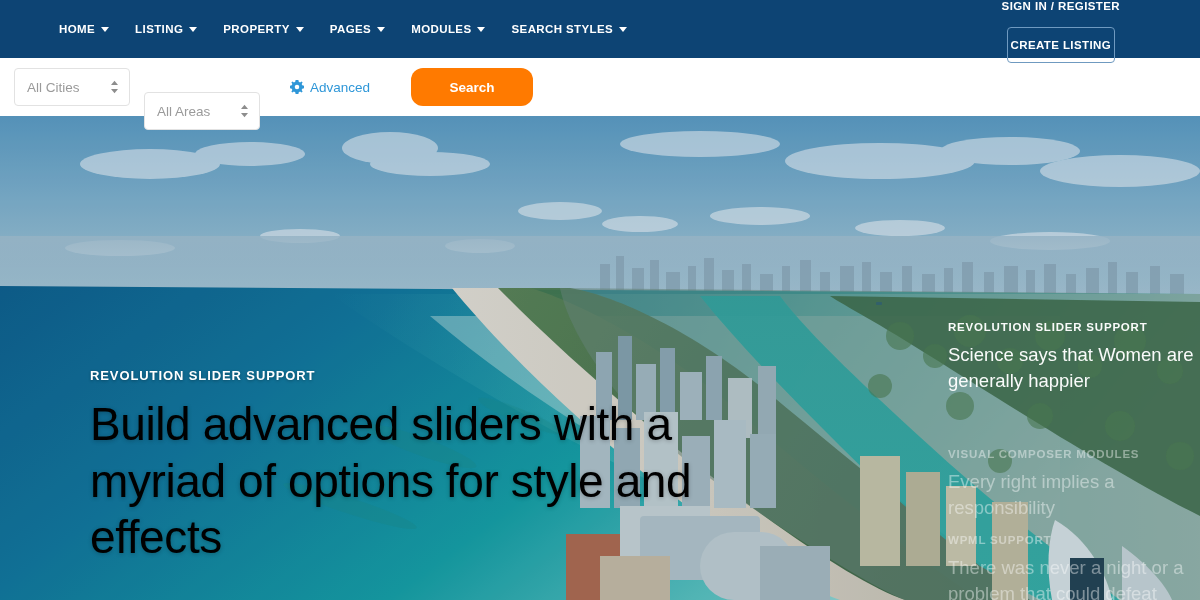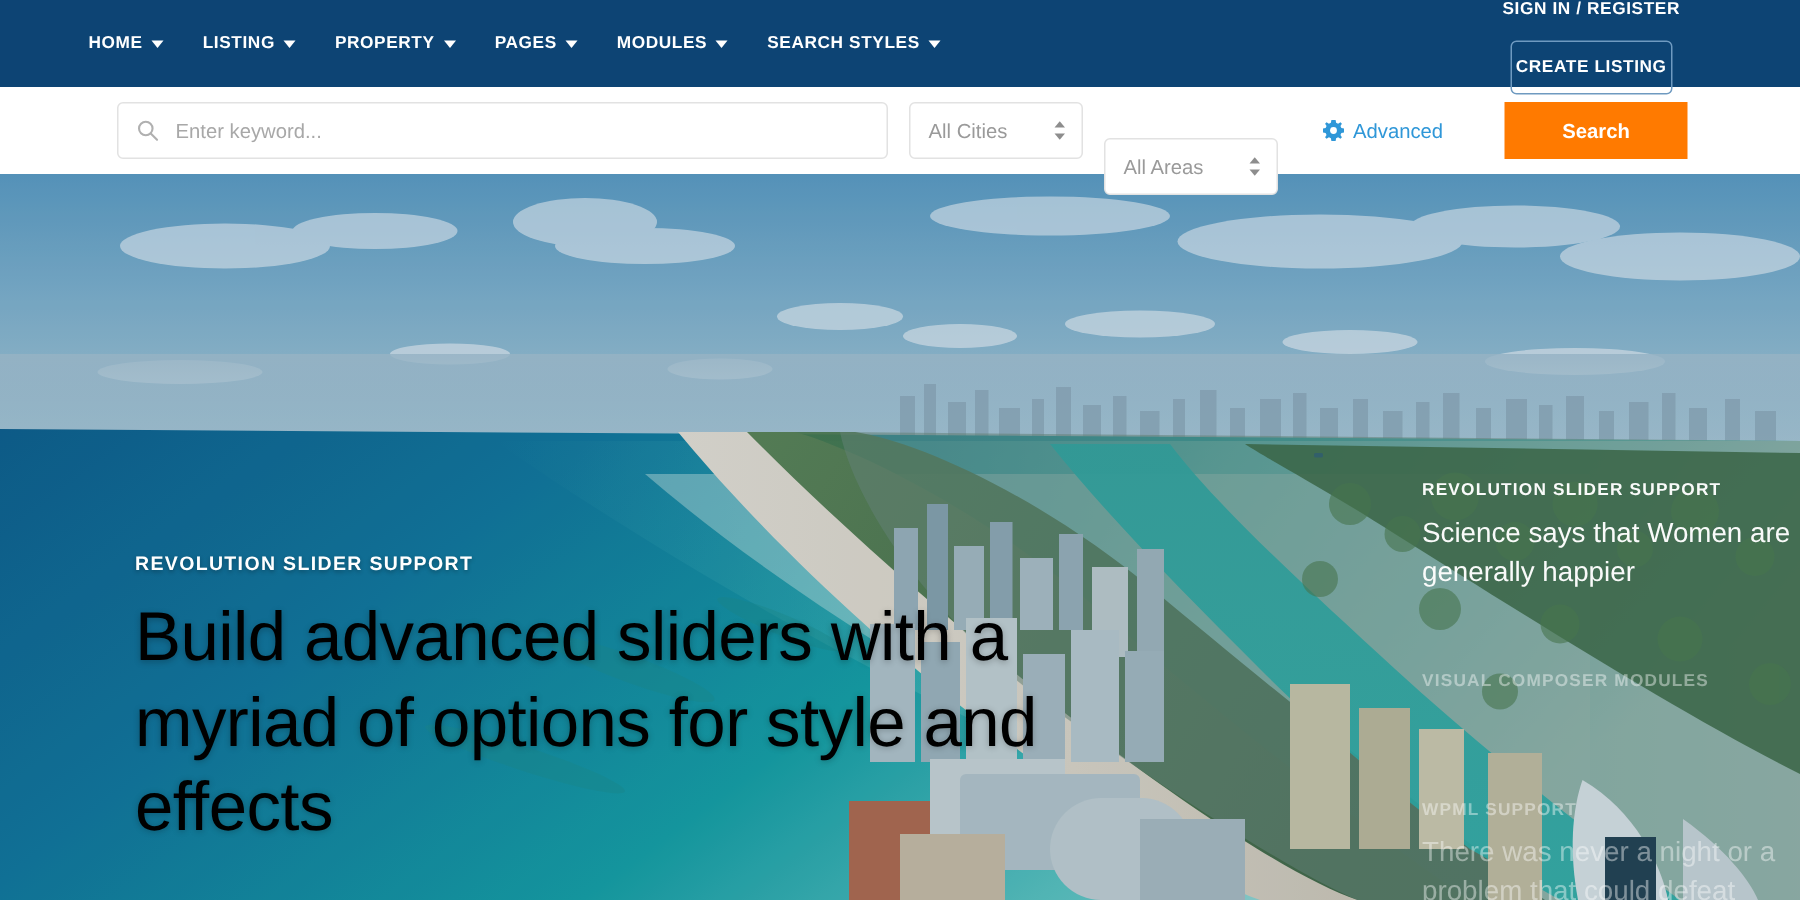--- a/index.html
+++ b/index.html
@@ -145,21 +145,21 @@
     color: #2f97d8;
     font-size: 13.5px;
     cursor: pointer;
     white-space: nowrap;
   }
   .gear { width: 14px; height: 14px; display:block; }
   .search-btn {
     margin-left: 41px;
     width: 122px; height: 38px;
     background: #ff7a00;
-    border: none; border-radius: 0;
+    border: none; border-radius: 12px;
     color: #ffffff;
     font-family: "Liberation Sans", sans-serif;
     font-size: 13.5px;
     font-weight: bold;
     cursor: pointer;
   }
 
   
   .hero {
     position: relative;
@@ -254,27 +254,20 @@
   </nav>
 
   <div class="header-right">
     <span class="signin">SIGN IN / REGISTER</span>
     <button class="create-listing">CREATE LISTING</button>
   </div>
 </div>
 
 <div class="searchbar">
 
-  <div class="keyword-wrap">
-    <svg class="search-icon" viewBox="0 0 16 16">
-      <circle cx="6.6" cy="6.6" r="4.8" fill="none" stroke="#b0b0b0" stroke-width="1.5"></circle>
-      <line x1="10.3" y1="10.3" x2="14.6" y2="14.6" stroke="#b0b0b0" stroke-width="1.5" stroke-linecap="round"></line>
-    </svg>
-    <input class="keyword-input" type="text" placeholder="Enter keyword..." style="">
-  </div>
 
   <div class="select-wrap cities">
     <div class="ui-select">All Cities</div>
     <svg class="stepper" viewBox="0 0 9 14">
       <path d="M4.5 0.8 L8 5 L1 5 Z" fill="#8d8d8d"></path>
       <path d="M4.5 13.2 L1 9 L8 9 Z" fill="#8d8d8d"></path>
     </svg>
   </div>
 
   <div class="select-wrap areas">
@@ -479,19 +472,20 @@
     <div class="headline">Build advanced sliders with a myriad of options for style and effects</div>
   </div>
 
   <div class="side-block sb1">
     <div class="s-eyebrow">REVOLUTION SLIDER SUPPORT</div>
     <div class="s-title">Science says that Women are generally happier</div>
   </div>
 
   <div class="side-block sb2">
     <div class="s-eyebrow">VISUAL COMPOSER MODULES</div>
+    <div class="s-title">Every right implies a responsibility</div>
   </div>
 
   <div class="side-block sb3">
     <div class="s-eyebrow">WPML SUPPORT</div>
     <div class="s-title">There was never a night or a problem that could defeat sunrise or hope.</div>
   </div>
 </div>
 
 </body></html>

